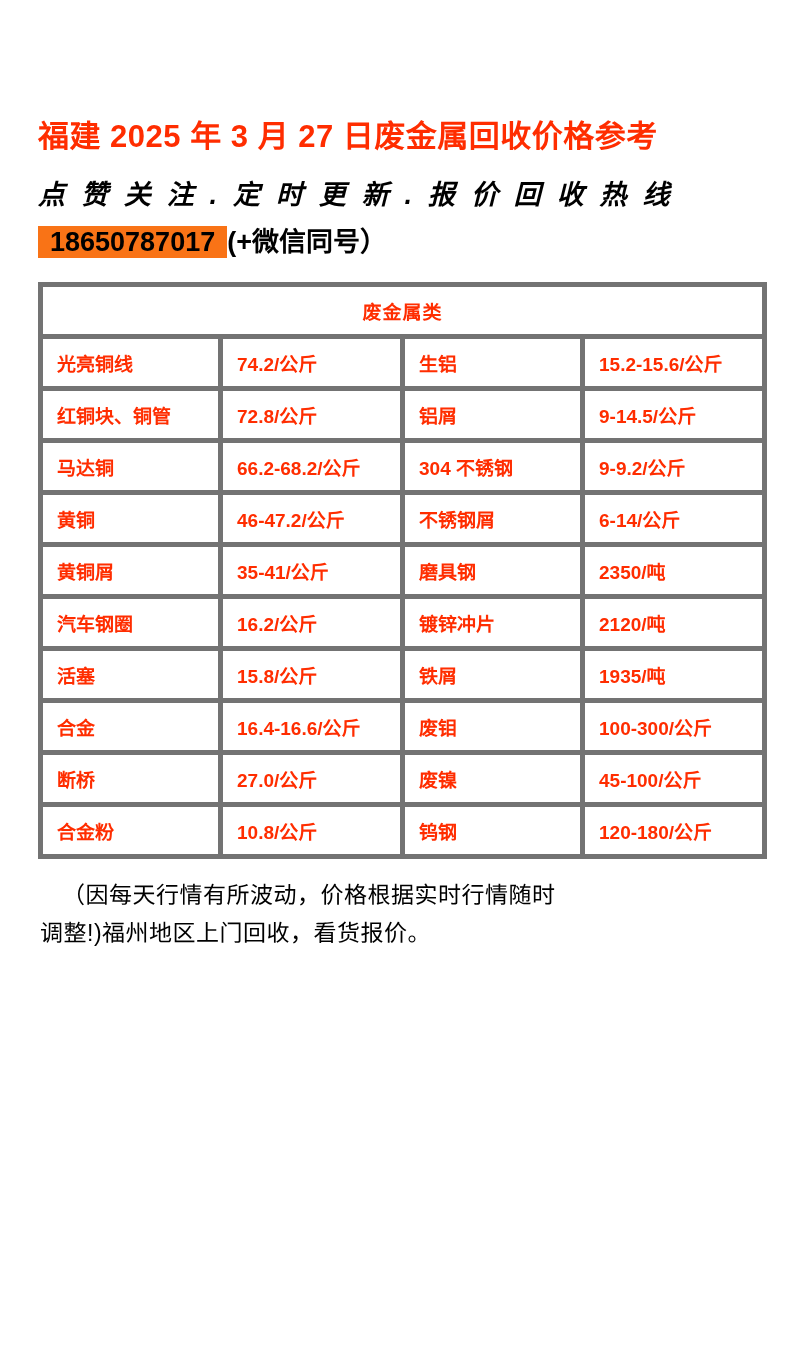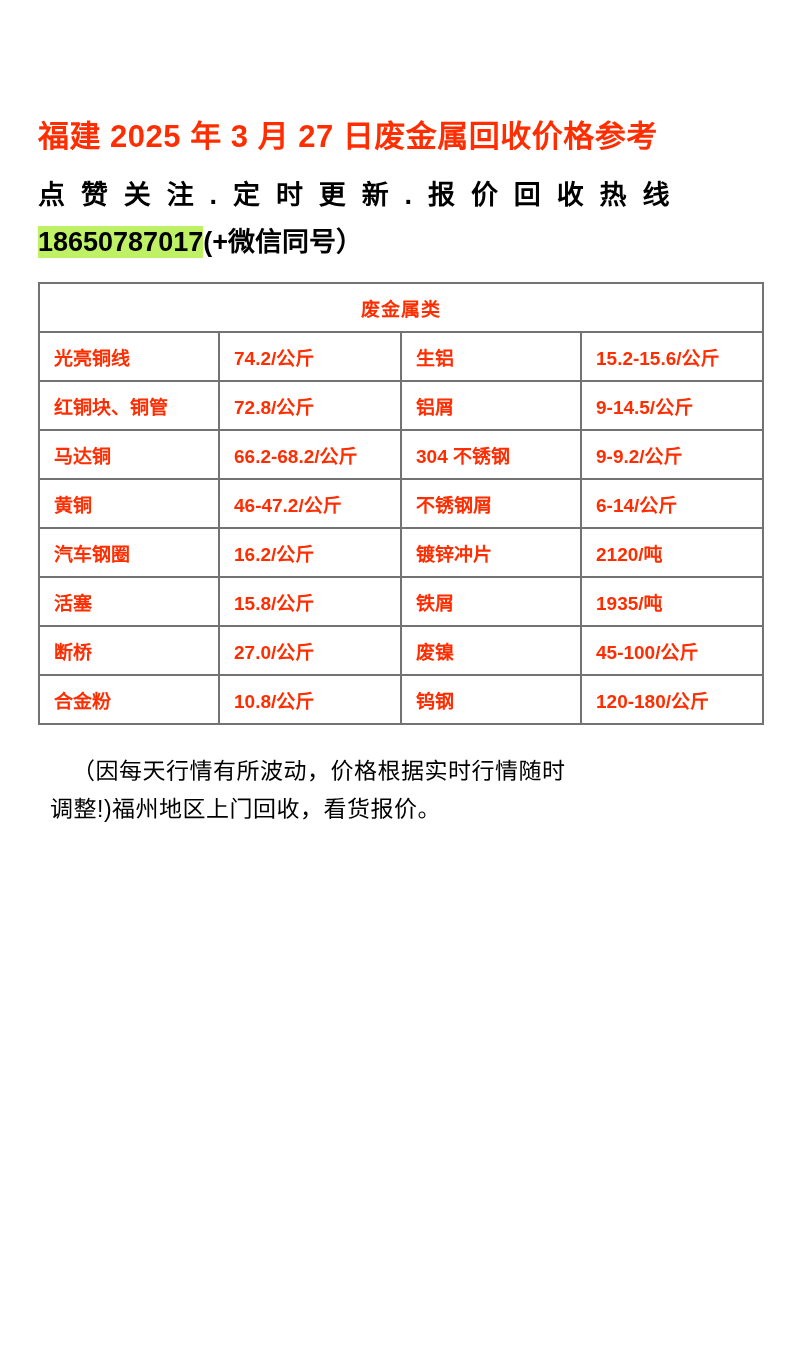--- a/index.html
+++ b/index.html
@@ -33,65 +33,66 @@
   }
   .subtitle {
     margin: 0;
     padding-top: 24px;
     font-size: 27px;
     font-weight: 700;
     color: #000;
     letter-spacing: 4.2px;
     line-height: 1.25;
     white-space: nowrap;
+    font-style: italic;
   }
   .phone-line {
     margin: 0;
     padding-top: 12px;
     font-size: 27px;
     font-weight: 700;
     color: #000;
     line-height: 1.3;
     white-space: nowrap;
   }
   .phone-number {
-    background: #bef264;
-    padding: 1px 0;
+    background: #f97316;
+    padding: 1px 12px;
     margin-top: 13px;
   }
   .table-wrap {
     margin-top: 22px;
   }
   table.price-table {
     border-collapse: collapse;
     width: 724px;
     table-layout: fixed;
     background: #fff;
   }
   table.price-table td {
-    border: 2px solid #737373;
+    border: 5px solid #737373;
     height: 47px;
     padding: 0 14px;
     font-size: 19px;
     font-weight: 700;
     color: #ff2d00;
     vertical-align: middle;
     white-space: nowrap;
     overflow: hidden;
   }
   td.head-cell {
     text-align: center;
     font-size: 21px;
     letter-spacing: 1px;
     height: 46px;
   }
   col.c-name { width: 180px; }
   col.c-price { width: 182px; }
   .note {
-    margin: 12px;
+    margin: 2px;
     padding-top: 16px;
     font-size: 23px;
     color: #000;
     line-height: 1.65;
     letter-spacing: 0.5px;
   }
   .note .indent { padding-left: 22px; }
 </style>
 </head>
 <body>
@@ -134,30 +135,42 @@
           <td>304 不锈钢</td>
           <td>9-9.2/公斤</td>
         </tr>
         <tr>
           <td>黄铜</td>
           <td>46-47.2/公斤</td>
           <td>不锈钢屑</td>
           <td>6-14/公斤</td>
         </tr>
         <tr>
+          <td>黄铜屑</td>
+          <td>35-41/公斤</td>
+          <td>磨具钢</td>
+          <td>2350/吨</td>
+        </tr>
+        <tr>
           <td>汽车钢圈</td>
           <td>16.2/公斤</td>
           <td>镀锌冲片</td>
           <td>2120/吨</td>
         </tr>
         <tr>
           <td>活塞</td>
           <td>15.8/公斤</td>
           <td>铁屑</td>
           <td>1935/吨</td>
+        </tr>
+        <tr>
+          <td>合金</td>
+          <td>16.4-16.6/公斤</td>
+          <td>废钼</td>
+          <td>100-300/公斤</td>
         </tr>
         <tr>
           <td>断桥</td>
           <td>27.0/公斤</td>
           <td>废镍</td>
           <td>45-100/公斤</td>
         </tr>
         <tr>
           <td>合金粉</td>
           <td>10.8/公斤</td>

